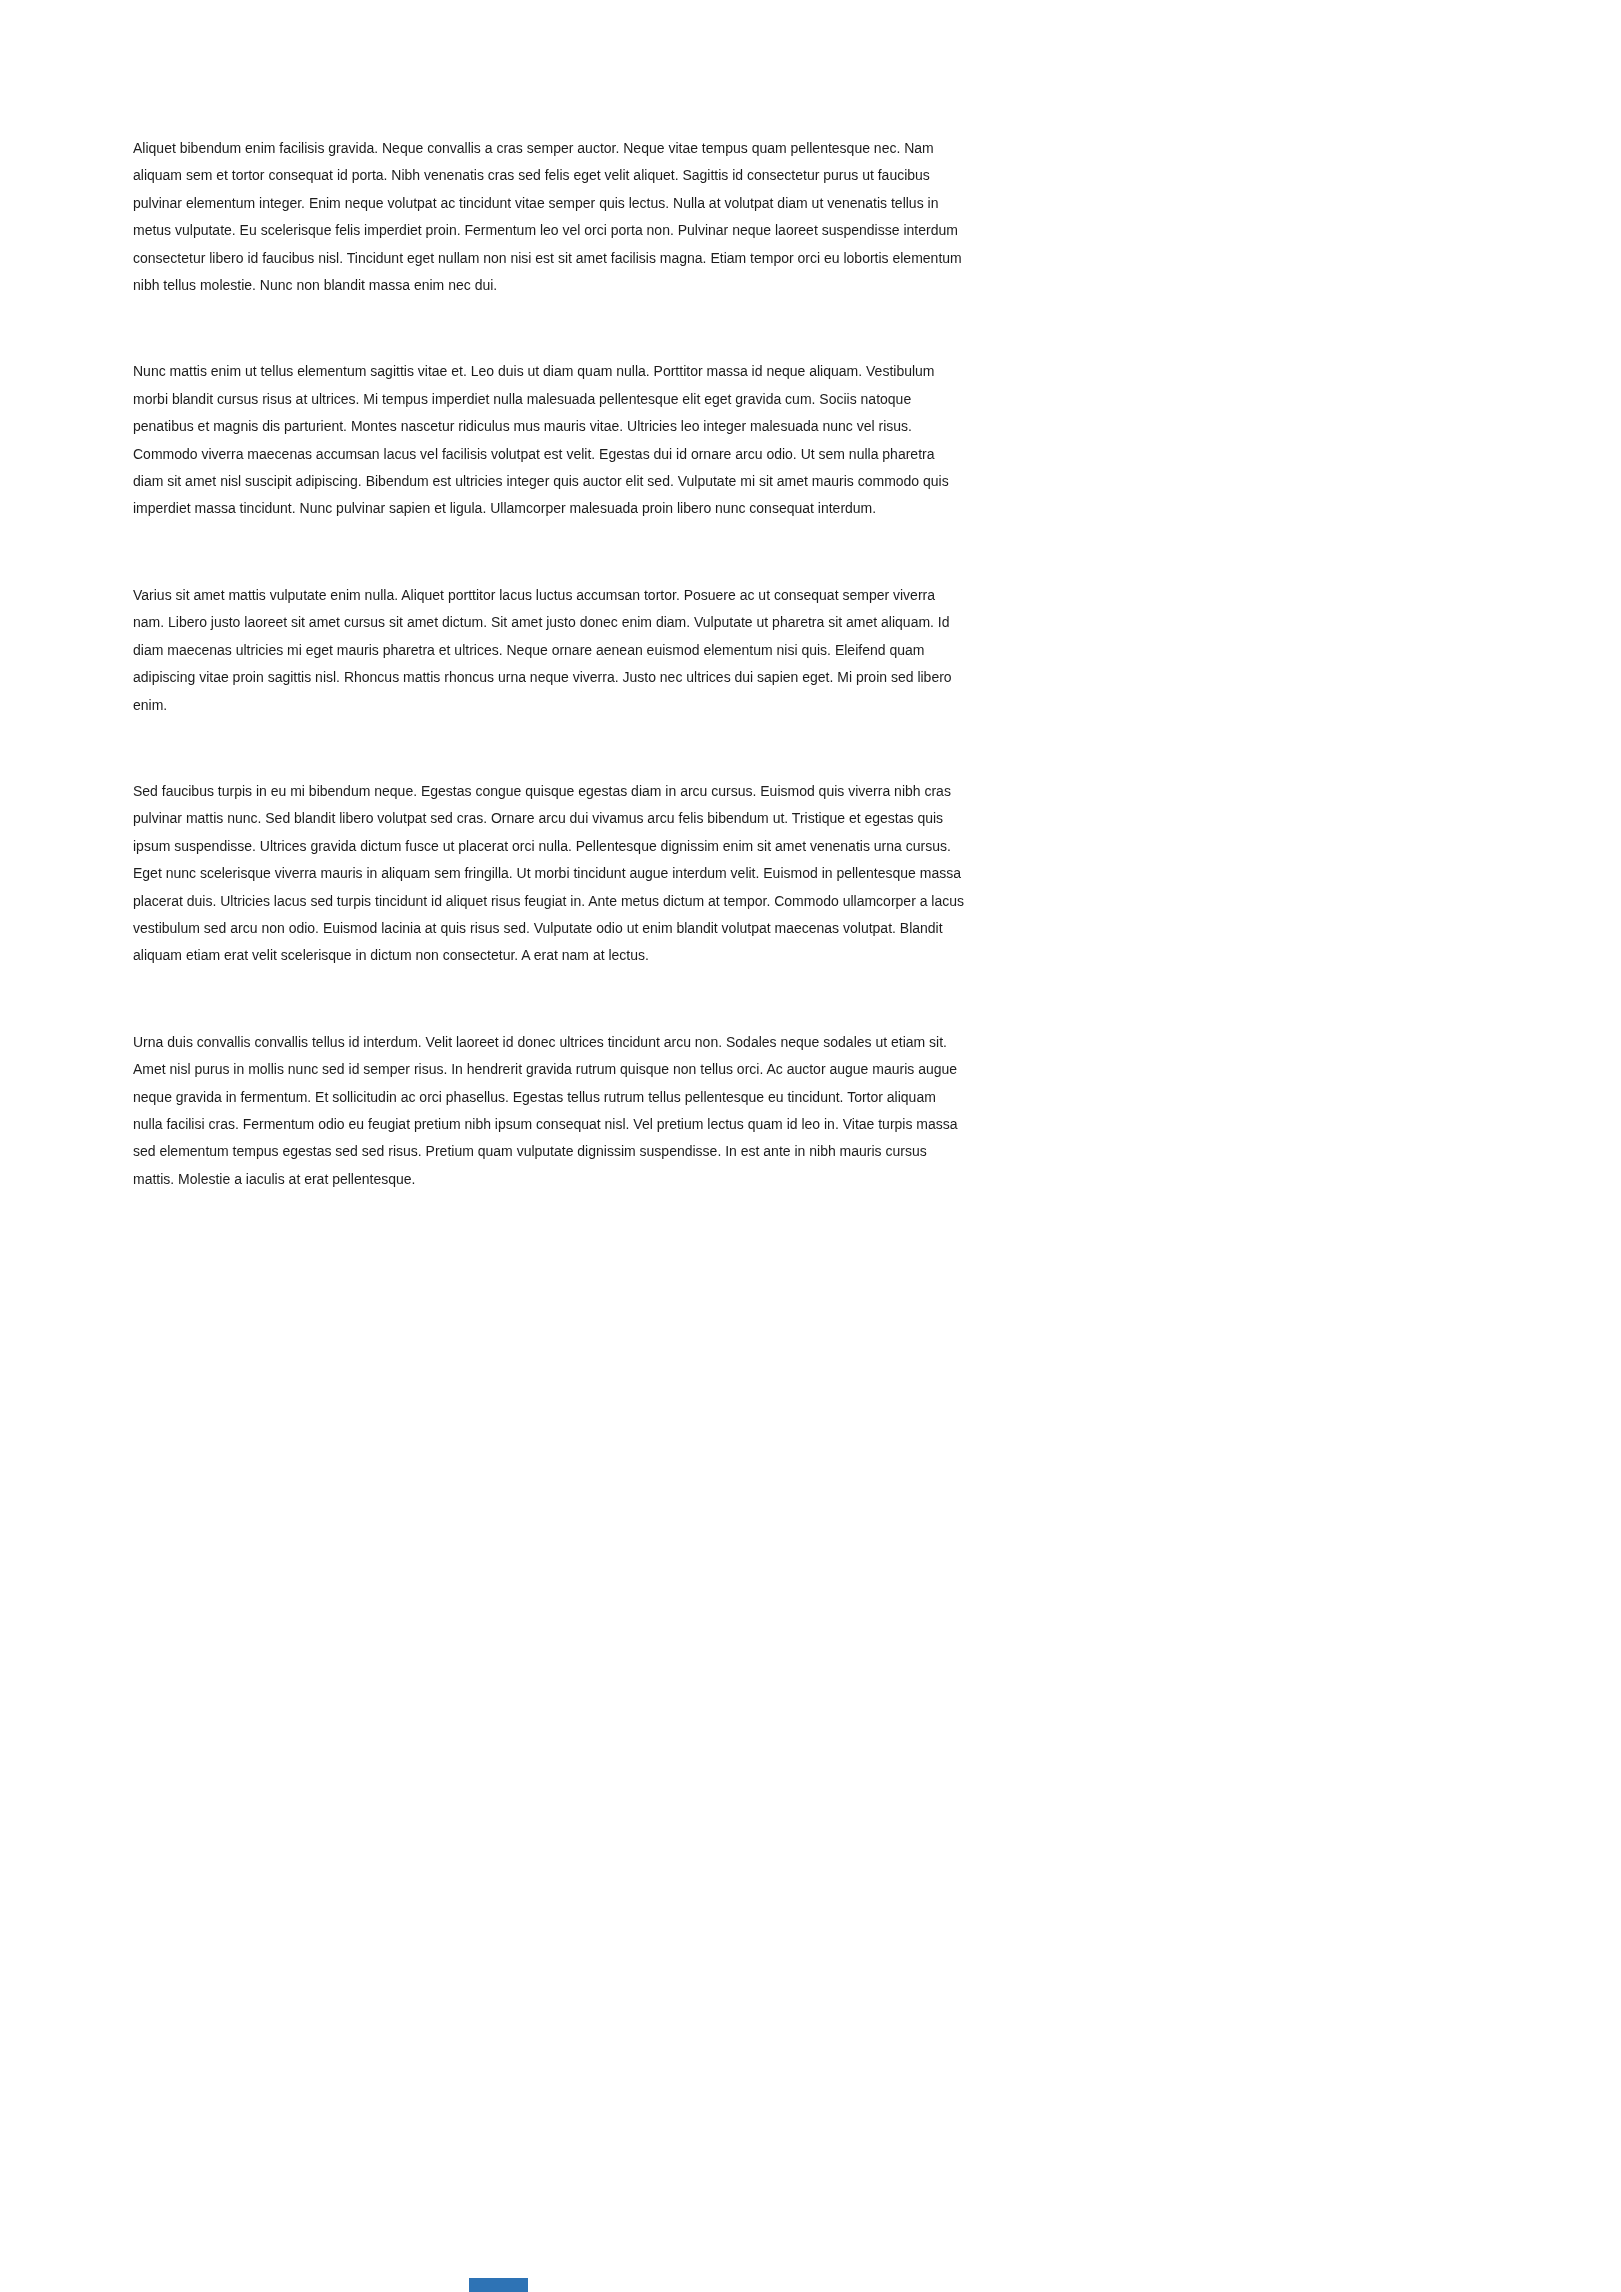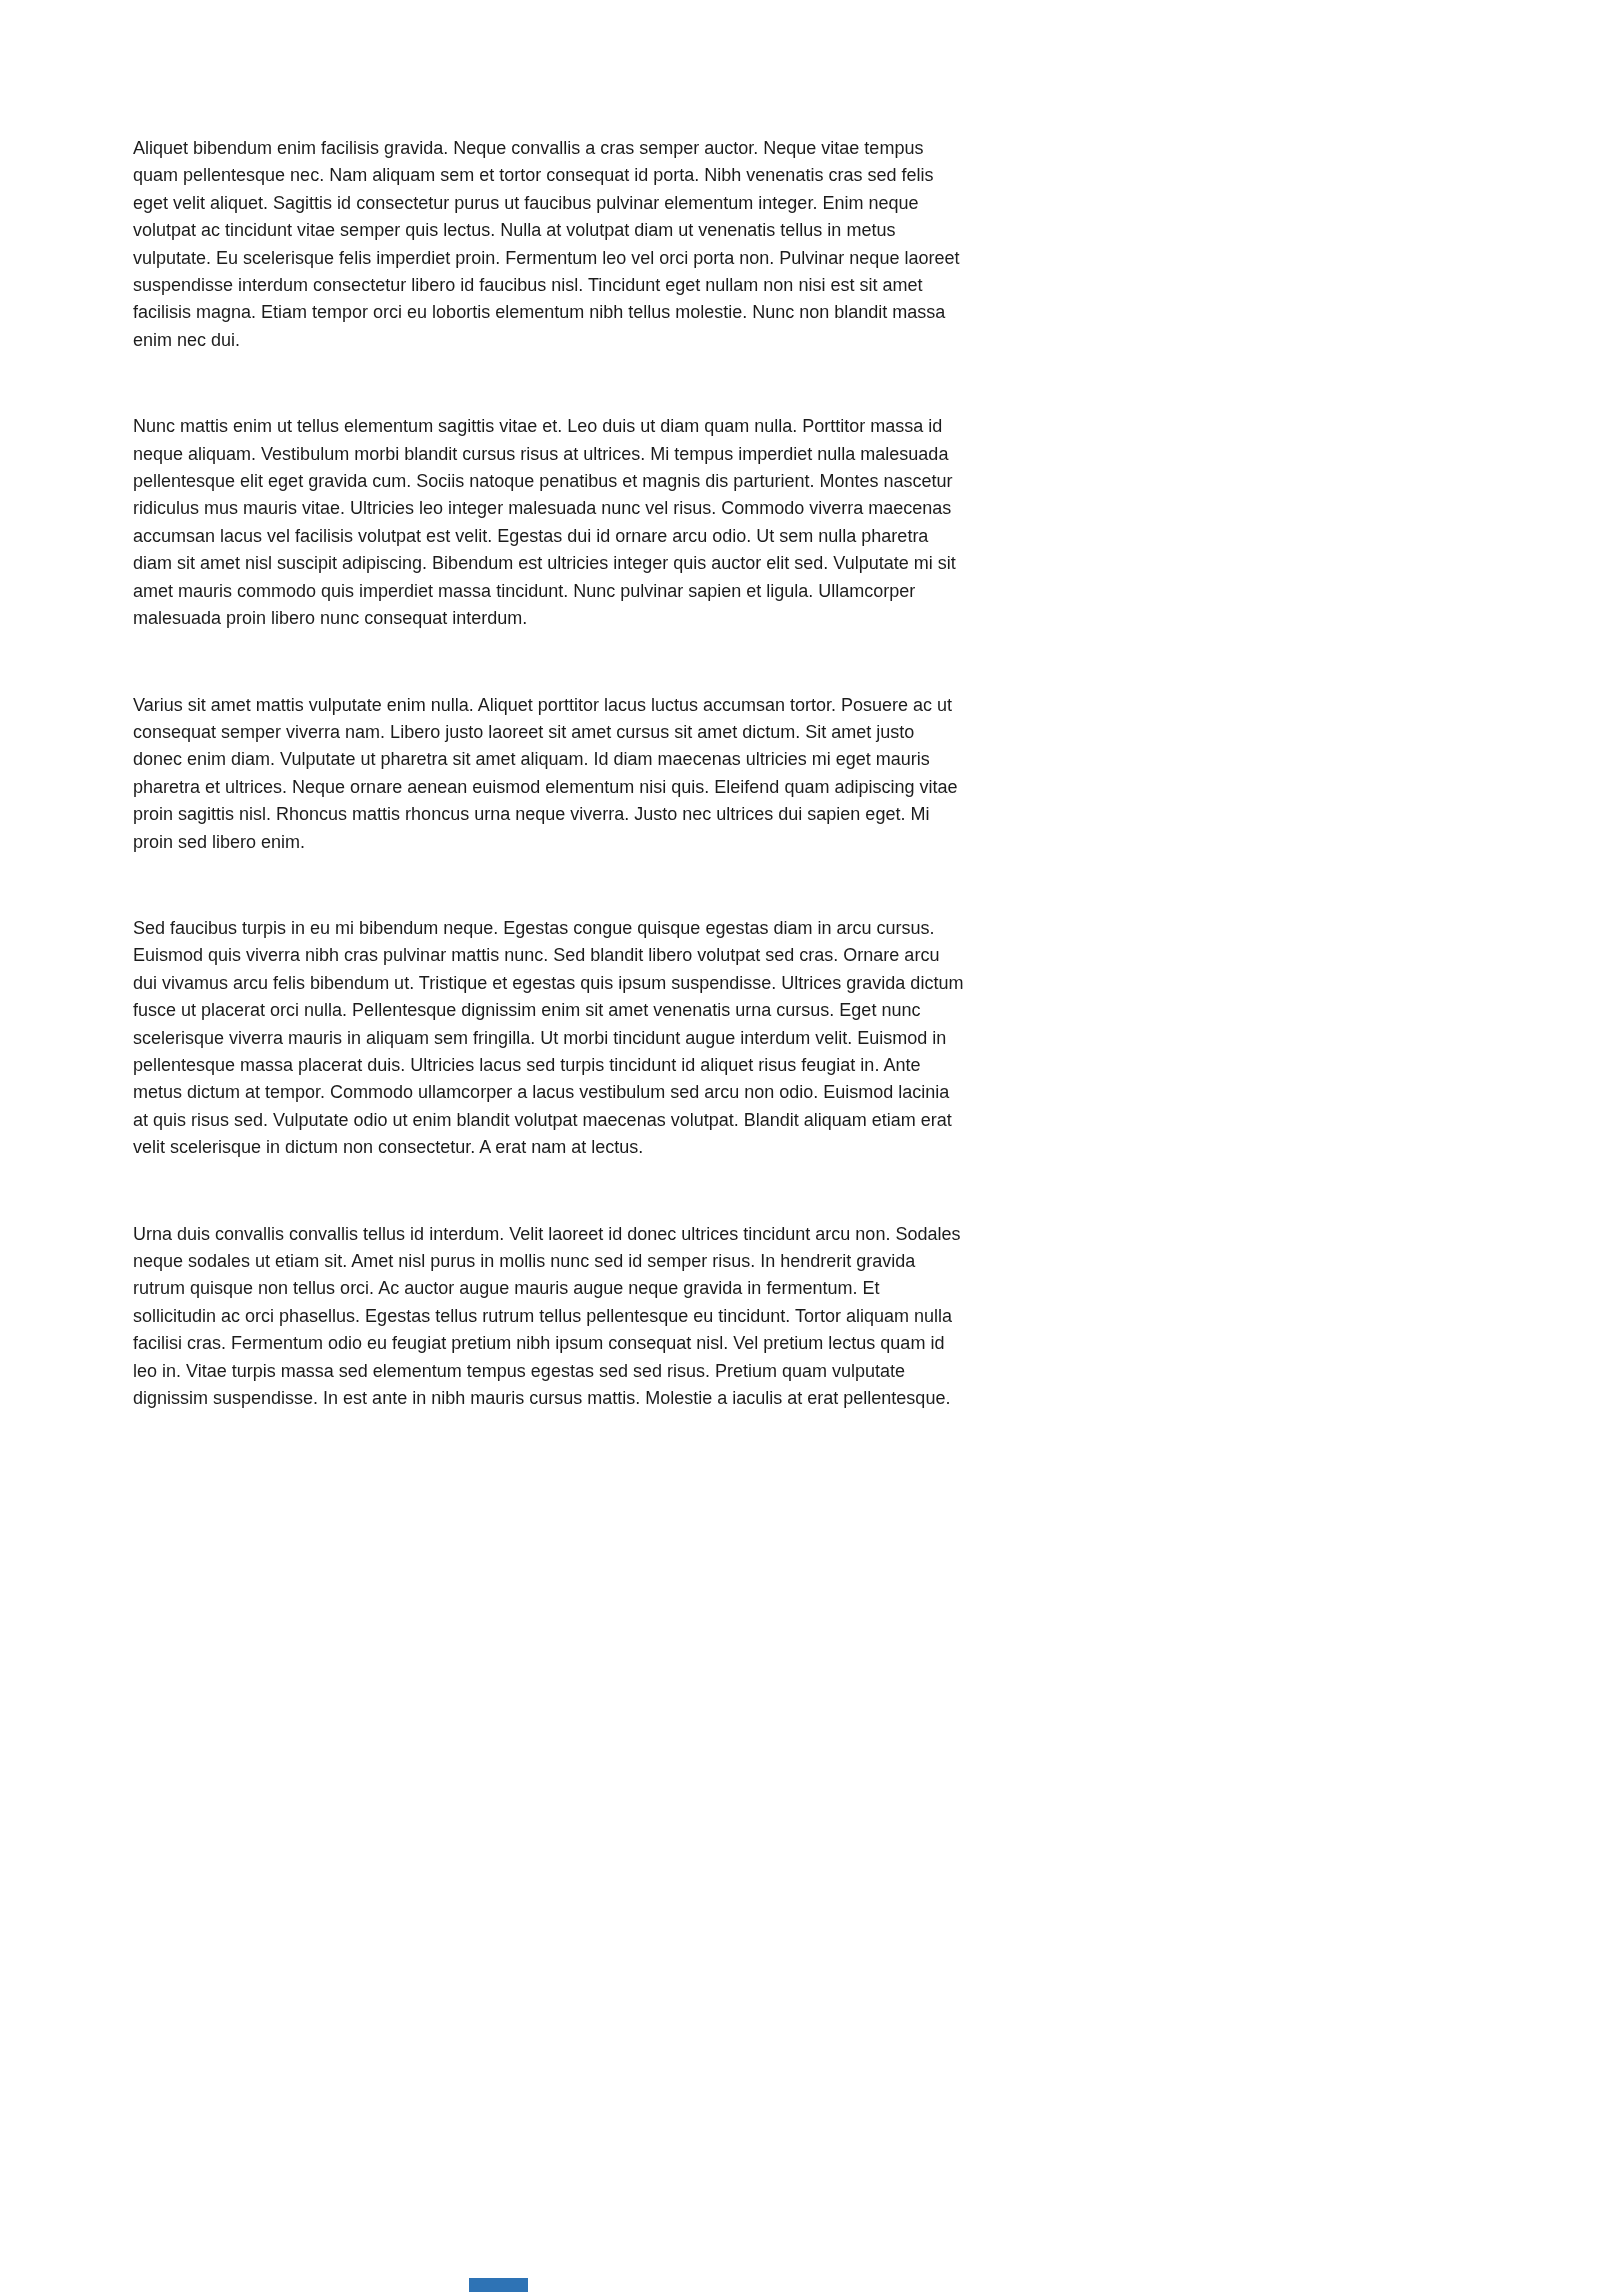--- a/index.html
+++ b/index.html
@@ -18,21 +18,21 @@
     position: absolute;
     inset: 0;
     background: #ffffff;
   }
   .text-column {
     position: absolute;
     left: 133px;
     top: 135px;
     width: 833px;
     color: #1c1c1c;
-    font-size: 18px;
+    font-size: 14px;
     line-height: 27.4px;
     text-align: left;
   }
   .para {
     margin: 0 0 59px 0;
     padding: 0;
   }
   .blue-fragment {
     position: absolute;
     left: 469px;

